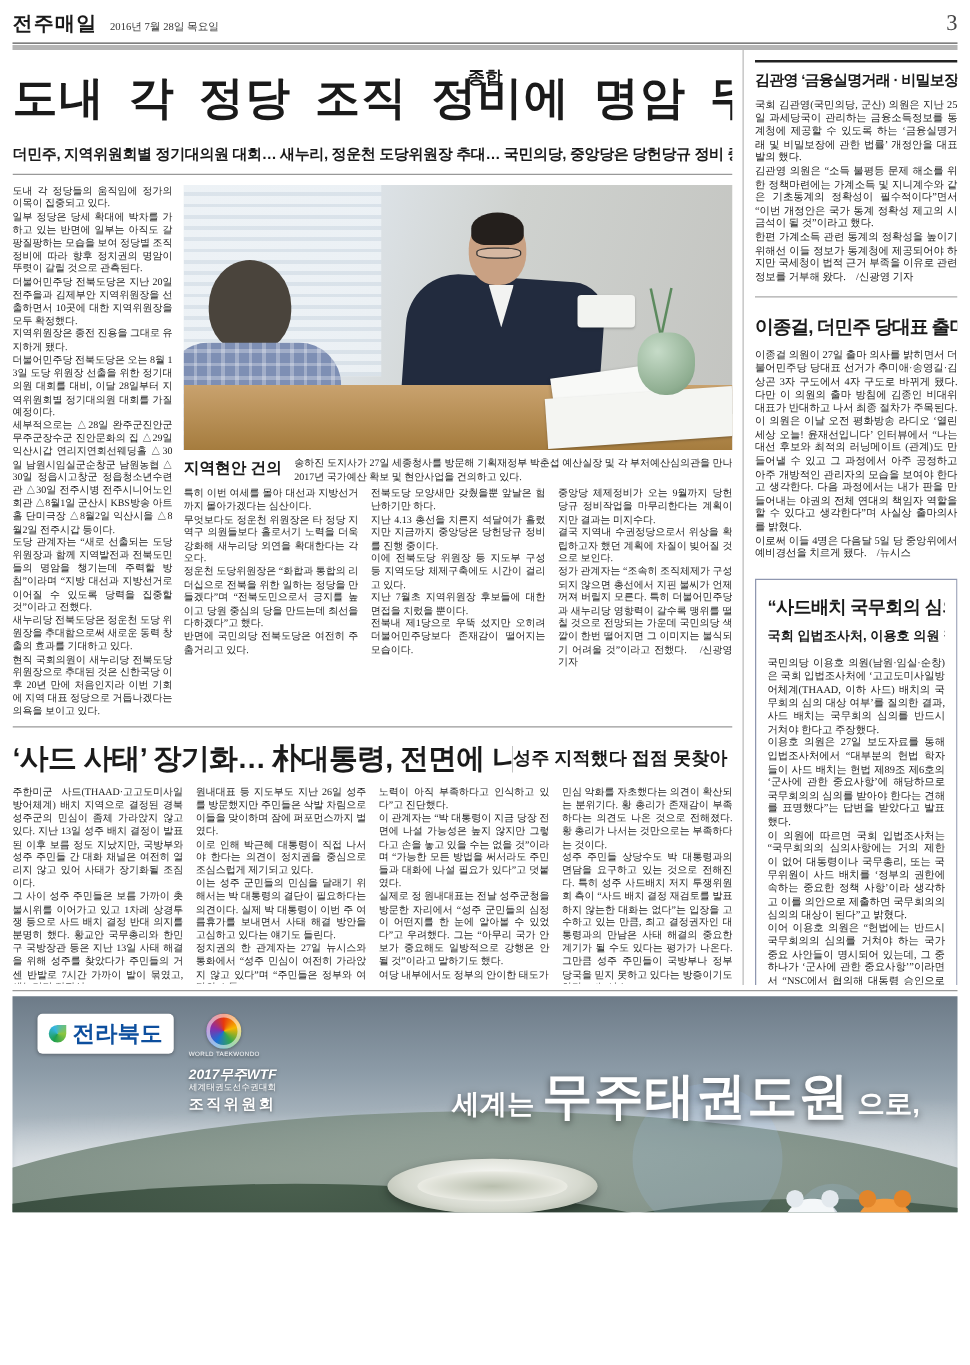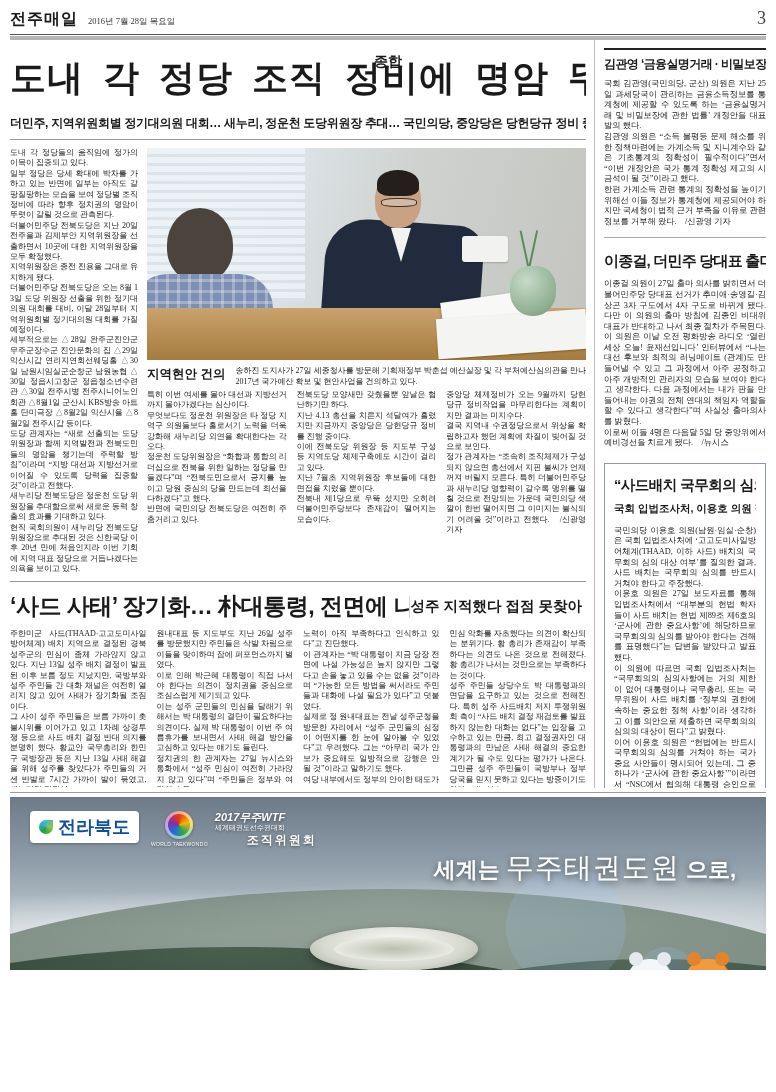--- a/index.html
+++ b/index.html
@@ -99,35 +99,35 @@
   .stadium::after { content:""; position:absolute; left:14%; top:22%; width:72%; height:56%; border-radius:50%;
       background:radial-gradient(ellipse,#b9bfae,#e9eae2 70%); }
   .flare1,.flare2 { position:absolute; border-radius:50%; background:rgba(170,205,255,.16); }
   .flare1 { width:120px; height:120px; right:140px; top:70px; }
   .flare2 { width:60px; height:60px; right:70px; top:150px; }
 
   .ad-logos { position:absolute; top:14px; left:20px; display:flex; gap:12px; align-items:flex-start; }
   .logo-jb { background:#fff; border-radius:4px; padding:4px 9px; display:flex; align-items:center; gap:5px; box-shadow:0 1px 3px rgba(0,0,0,.3); }
   .logo-jb .mark { width:14px; height:14px; border-radius:50% 0 50% 50%; background:conic-gradient(from 210deg,#1d9e4f,#35b5e5,#8dc63f,#1d9e4f); }
   .logo-jb .txt { color:#0d4f9e; font-family:"Liberation Sans",sans-serif; font-weight:900; font-size:18px; }
-  .logo-org { display:flex; gap:7px; align-items:flex-start; color:#fff; }
+  .logo-org { display:flex; gap:7px; align-items:flex-start; color:#fff;flex-direction:column; }
   .emblem-wrap { display:flex; flex-direction:column; align-items:center; gap:2px; }
   .emblem { width:28px; height:28px; border-radius:50%;
       background:conic-gradient(#e8380d,#f7b500,#35a84c,#1d6fd4,#8a2ca8,#e8380d);
       box-shadow:inset 0 0 0 3px rgba(255,255,255,.55), 0 1px 3px rgba(0,0,0,.3); }
   .emblem-label { font-family:"Liberation Sans",sans-serif; font-size:5px; letter-spacing:.3px; text-shadow:0 1px 2px rgba(0,0,0,.5); }
   .logo-org .lines { line-height:1.2; text-shadow:0 1px 3px rgba(0,0,0,.5); font-family:"Liberation Sans",sans-serif; }
   .logo-org .l1 { font-size:11px; font-weight:900; font-style:italic; }
   .logo-org .l2 { font-size:7px; }
-  .logo-org .l3 { font-size:12px; font-weight:900; letter-spacing:2px;margin-left:32px; }
+  .logo-org .l3 { font-size:12px; font-weight:900; letter-spacing:2px; }
 
   .slogan { position:absolute; right:30px; top:52px; text-align:right; color:#fff; text-shadow:0 2px 6px rgba(0,0,0,.55);
             font-family:"Liberation Sans",sans-serif; }
   .s1 { font-size:22px; font-weight:700; }
-  .s1 .brand { font-size:28px; font-weight:400; letter-spacing:1px; }
+  .s1 .brand { font-size:40px; font-weight:700; letter-spacing:1px; }
   .s2 { font-size:20px; font-weight:900; margin-top:12px; padding-right:26px; letter-spacing:1px; }
 
   .mascots { position:absolute; right:34px; bottom:4px; display:flex; gap:10px; align-items:flex-end; }
   .mascot { width:48px; height:56px; border-radius:46% 46% 40% 40%; position:relative; }
   .mascot::before,.mascot::after { content:""; position:absolute; top:-7px; width:14px; height:14px; border-radius:50%; }
   .mascot::before { left:3px; } .mascot::after { right:3px; }
   .mascot .face { position:absolute; left:10px; top:16px; width:28px; height:16px;
       background:radial-gradient(circle 3px at 6px 6px,#222 97%,transparent), radial-gradient(circle 3px at 22px 6px,#222 97%,transparent); }
   .mascot.white { background:#f4f7f9; box-shadow:inset -5px -7px 0 rgba(90,120,150,.22); }
   .mascot.white::before,.mascot.white::after { background:#e3e9ee; }

